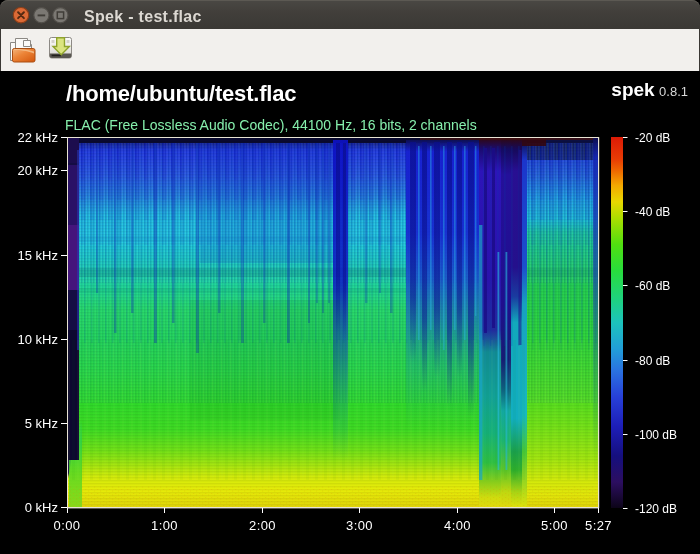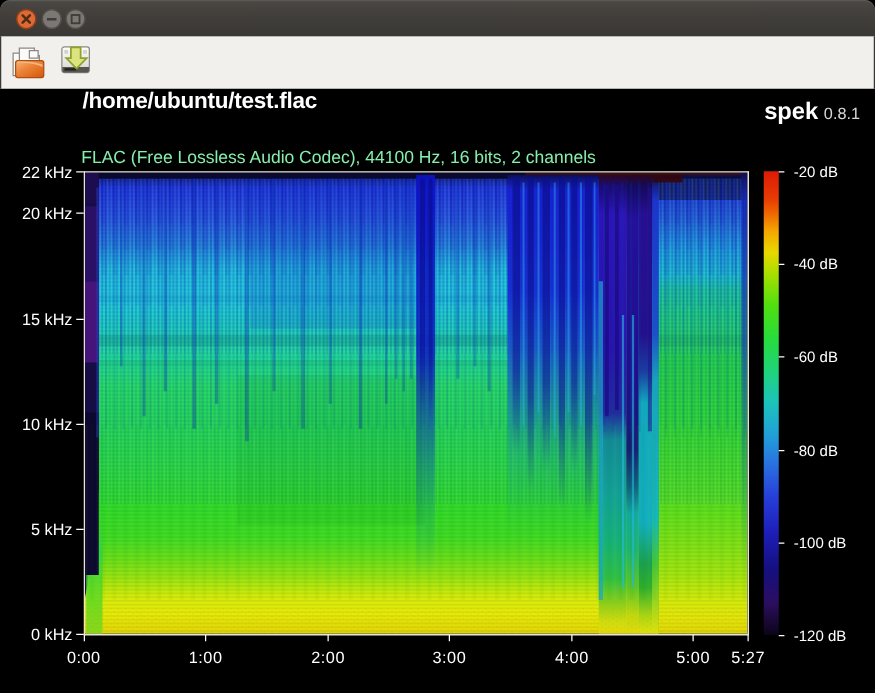--- a/index.html
+++ b/index.html
@@ -7,36 +7,37 @@
        font-family:"Liberation Sans",sans-serif;}
   .titlebar{position:absolute;left:0;top:0;width:700px;height:29px;
     background:linear-gradient(#4a4844 0%,#423f3b 40%,#3a3834 100%);
     border-radius:8px 8px 0 0;
     box-shadow:inset 0 1px 0 #5c5953;}
   .title{position:absolute;left:84px;top:8px;
     font-size:16px;font-weight:bold;color:#dcd8d2;letter-spacing:0.3px;}
   .toolbar{position:absolute;left:0;top:29px;width:698px;height:42px;
     background:#f2f0ed;border-left:1px solid #3a3834;border-right:1px solid #3a3834;}
   .content{position:absolute;left:0;top:71px;width:700px;height:483px;background:#000;}
-  .path{position:absolute;left:66px;top:70px;font-size:18px;font-weight:bold;color:#fff;letter-spacing:-0.2px;}
+  .path{position:absolute;left:66px;top:81px;font-size:22px;font-weight:bold;color:#fff;letter-spacing:-0.2px;}
   .flacline{position:absolute;left:65px;top:117px;font-size:14px;color:#86efac;}
   .brand{position:absolute;right:12px;top:79px;color:#fff;margin-left:48px;}
 </style>
 </head>
 <body>
 <div class="content"></div>
 <div class="titlebar">
   <svg width="700" height="29" style="position:absolute;left:0;top:0">
     <circle cx="21" cy="15.2" r="7.7" fill="#dc6a36" stroke="#8e3f18" stroke-width="1.2"></circle>
     <path d="M18.1 12.3 L23.9 18.1 M23.9 12.3 L18.1 18.1" stroke="#552a12" stroke-width="2" stroke-linecap="round"></path>
     <circle cx="41.4" cy="15.2" r="7.6" fill="#7b7873" stroke="#524f4a" stroke-width="1.2"></circle>
     <path d="M37.6 15.4 L45.2 15.4" stroke="#403d38" stroke-width="1.9"></path>
     <circle cx="60.4" cy="15.2" r="7.6" fill="#7b7873" stroke="#524f4a" stroke-width="1.2"></circle>
     <rect x="57.3" y="12" width="6.3" height="6.6" fill="none" stroke="#403d38" stroke-width="1.5"></rect>
   </svg>
+  <div class="title">Spek - test.flac</div>
 </div>
 <div class="toolbar">
 
   <svg width="30" height="28" style="position:absolute;left:8px;top:7px">
     <defs>
       <linearGradient id="fgr" x1="0" y1="0" x2="0.9" y2="1">
         <stop offset="0" stop-color="#f4b67e"></stop>
         <stop offset="0.45" stop-color="#ec8437"></stop>
         <stop offset="1" stop-color="#d55a10"></stop>
       </linearGradient>

